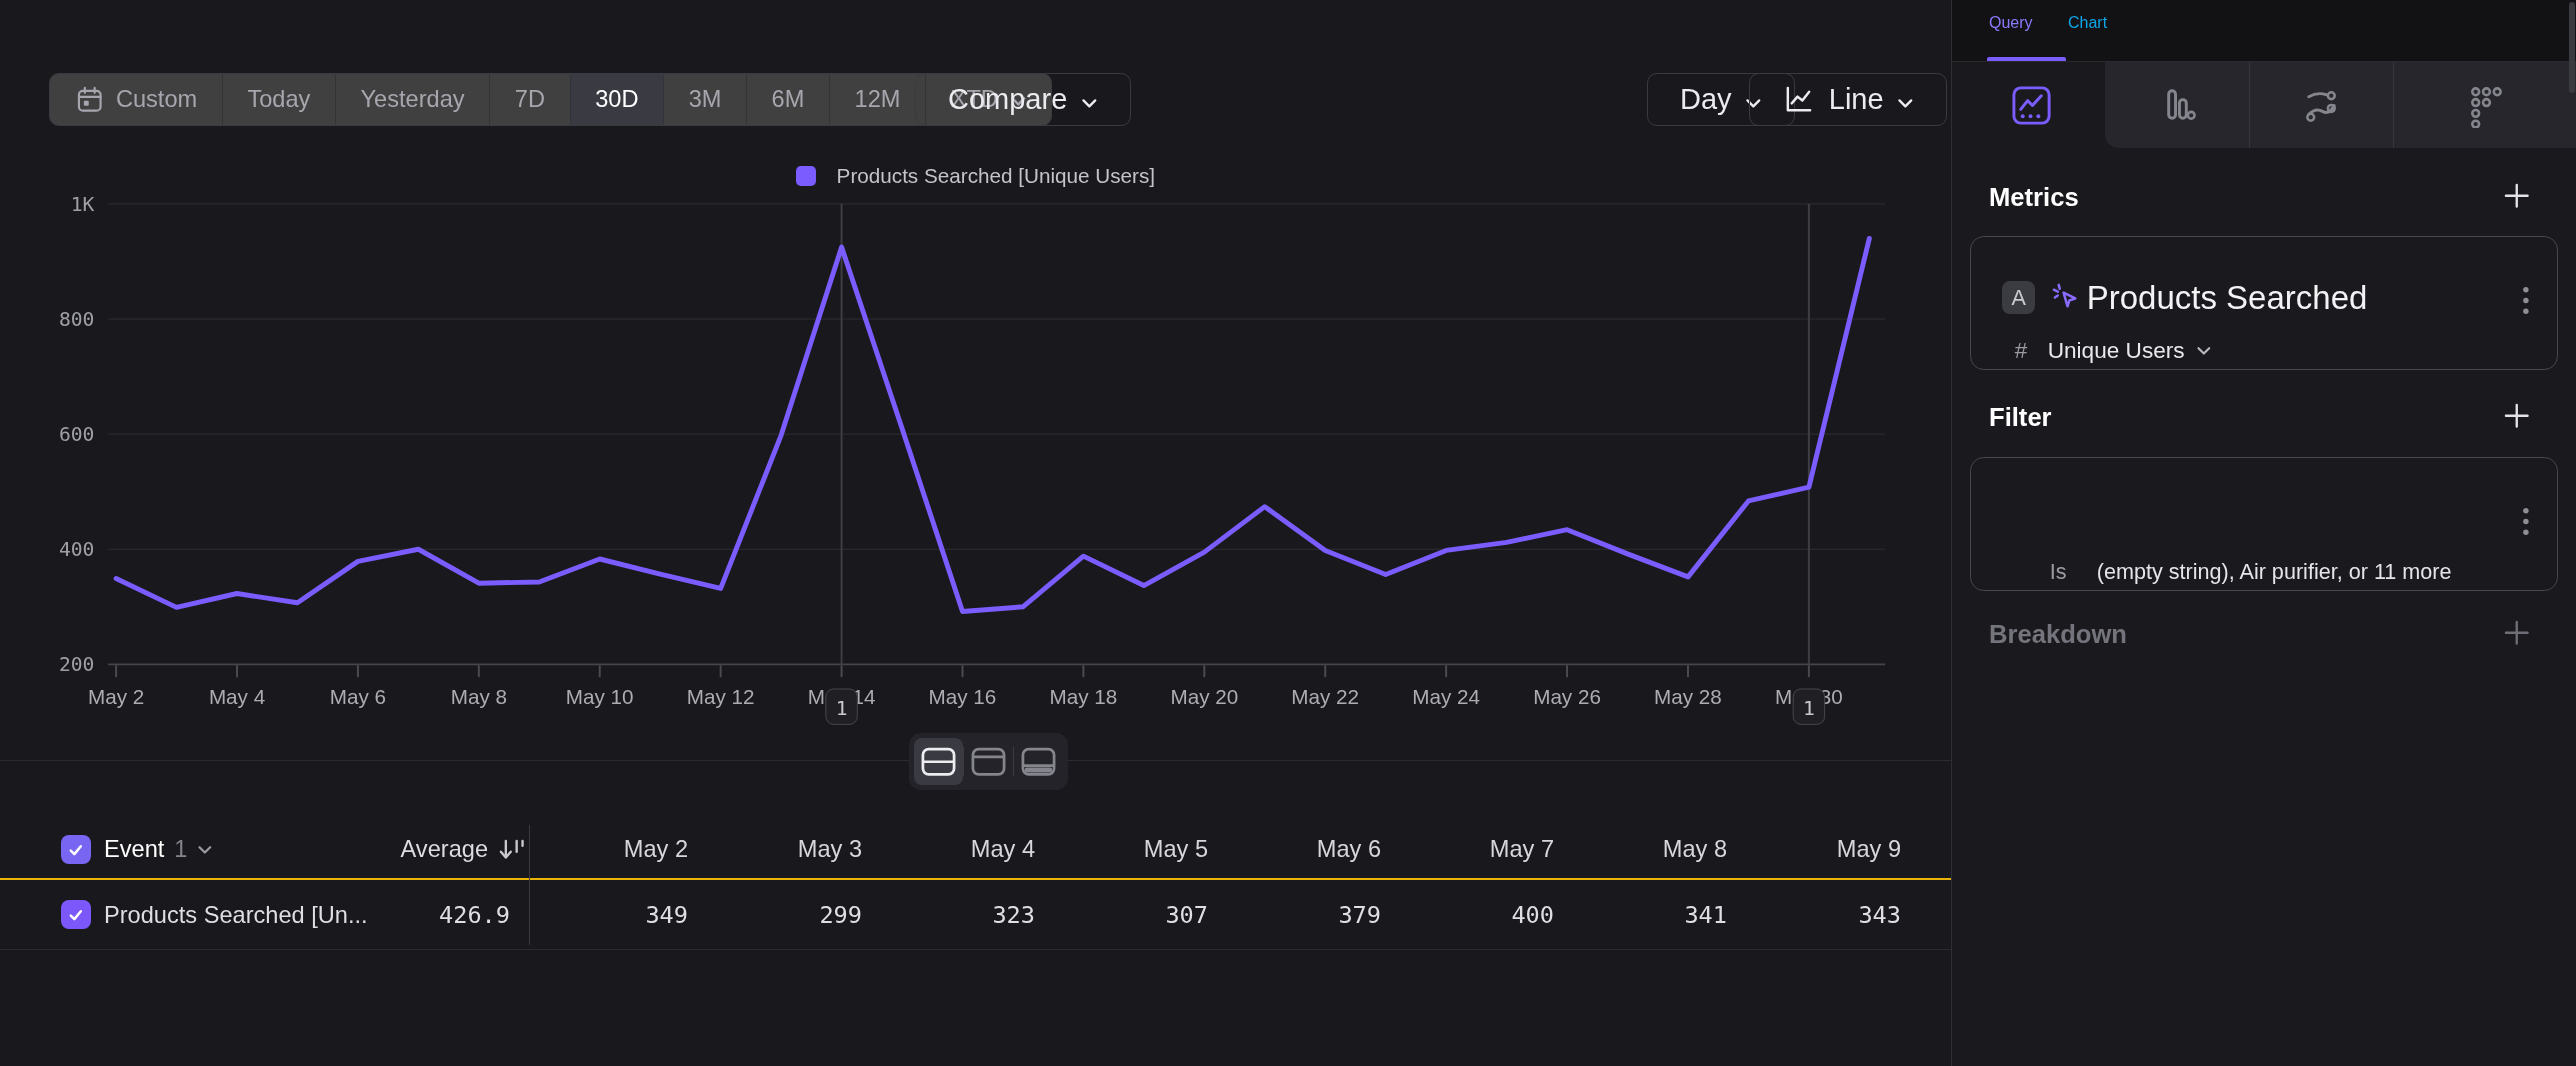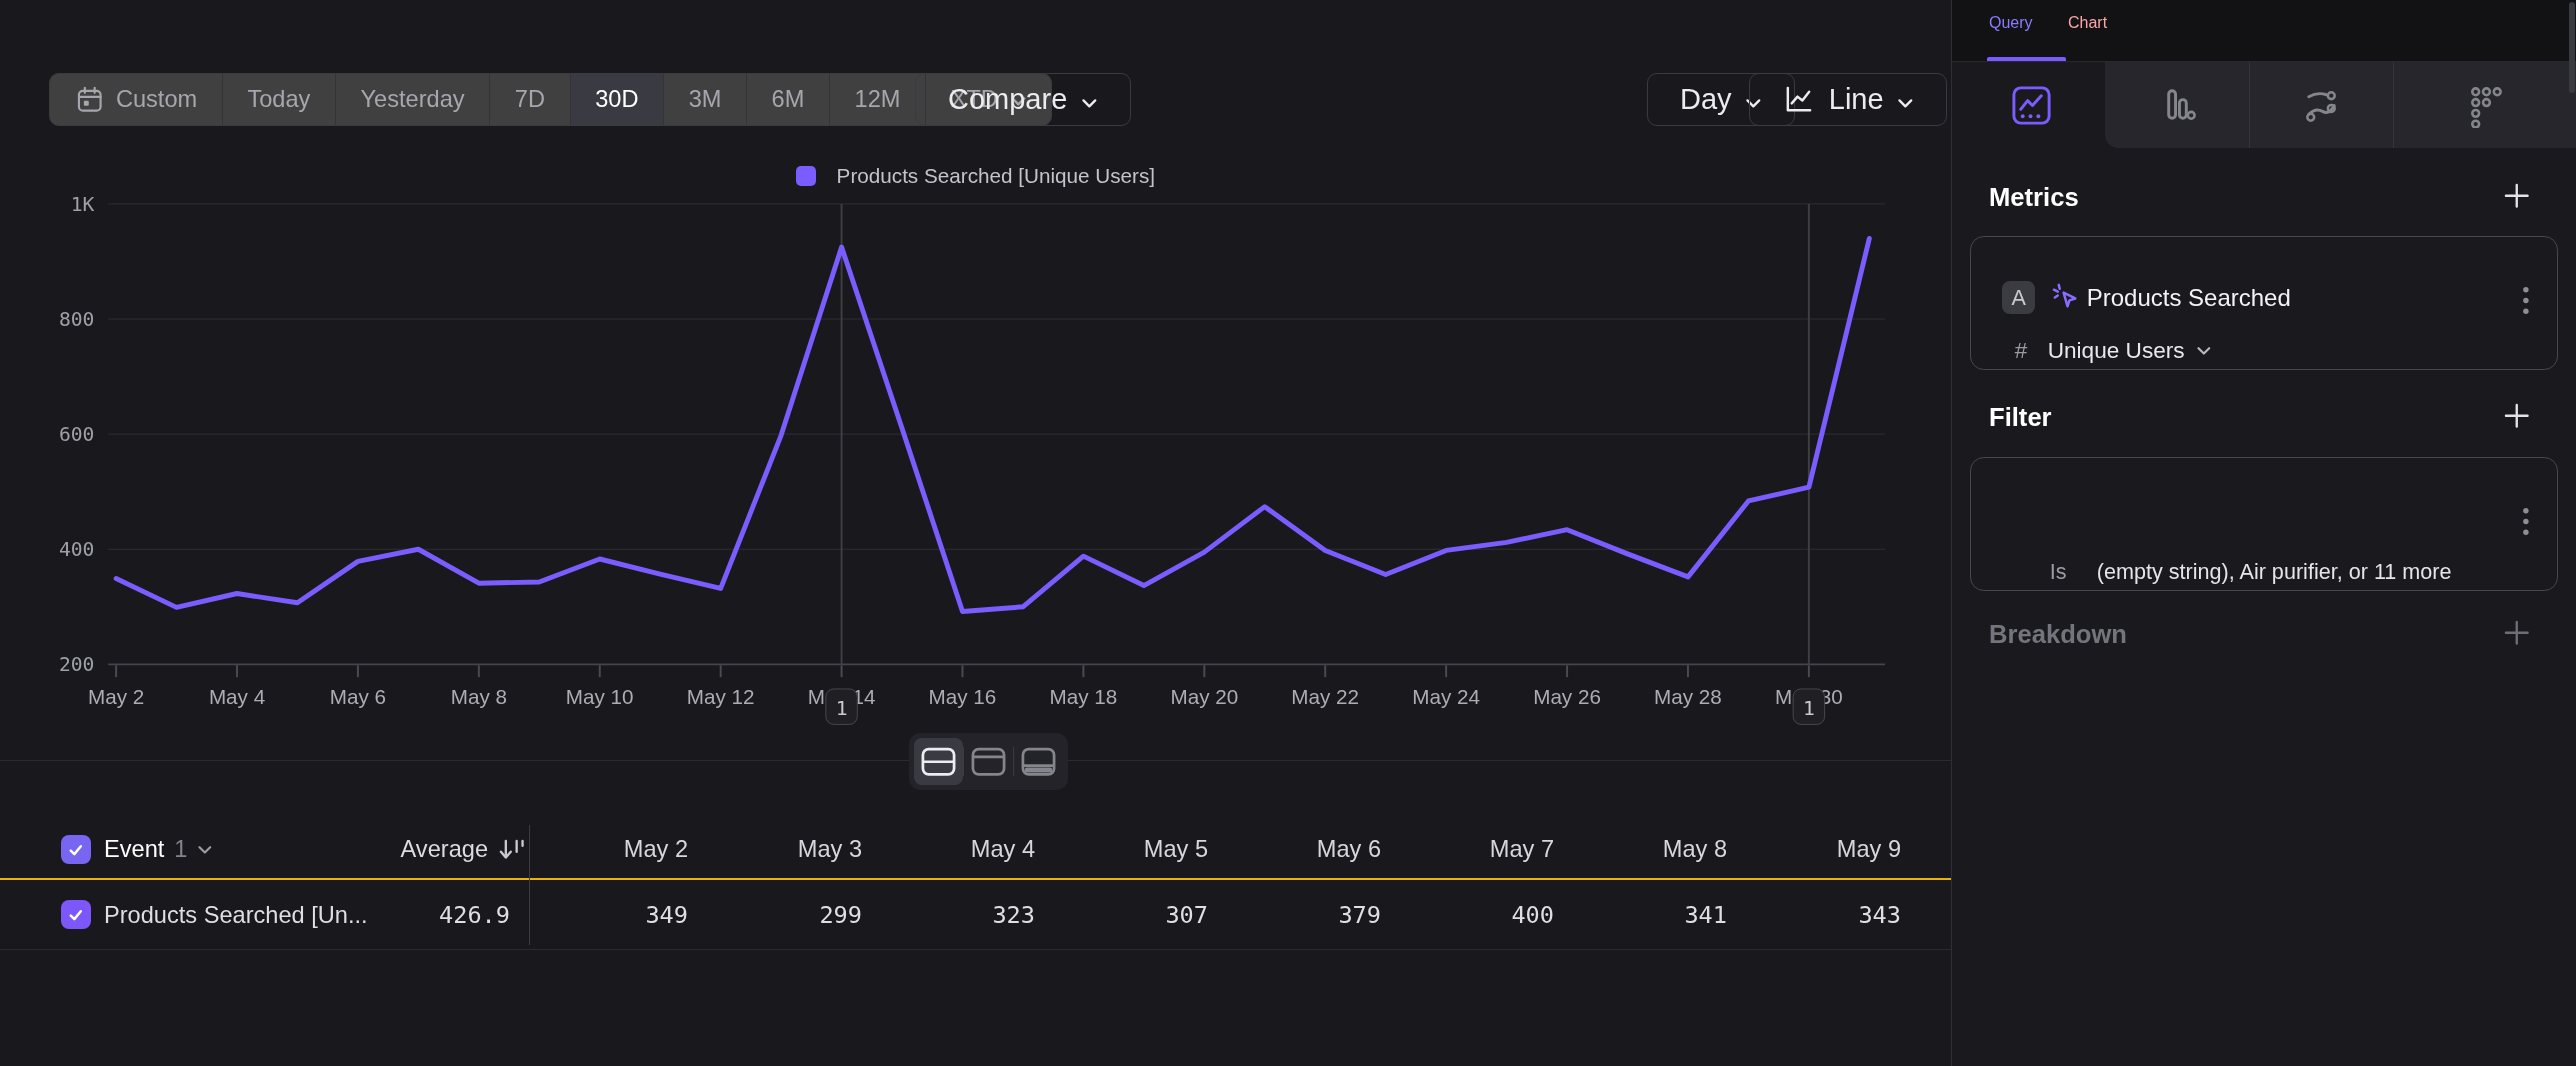--- a/index.html
+++ b/index.html
@@ -71,39 +71,39 @@
     font-family:"DejaVu Sans Mono",monospace; font-size:23.6px; color:#DEDEE3; }
   .avg-val { left:307px; width:203px; }
 
   
   .sidebar { position:absolute; left:1952px; top:0; width:624px; height:1067px; background:#1A1A1E; }
   .sb-tabbar { position:absolute; left:0; top:0; width:100%; height:62px; background:#121215;
     border-bottom:1px solid #28282D; }
   .sb-tab { position:absolute; top:0; height:61px; display:flex; align-items:flex-start; padding-top:13.8px;
     font-size:16px; cursor:pointer; background:none; border:none; font-family:inherit; }
   .sb-tab.query { left:37px; color:#8B7BFF; }
-  .sb-tab.chart { left:116px; color:#fca5a5; }
+  .sb-tab.chart { left:116px; color:#0ea5e9; }
   .sb-tab-underline { position:absolute; left:35px; bottom:0; width:79px; height:3.9px; background:#7B5CFF;
     border-radius:2px 2px 0 0; }
   .sb-charttabs { position:absolute; left:0; top:62px; width:100%; height:86px; }
   .sb-charttabs .raised { position:absolute; left:153px; top:0; right:0; bottom:0; background:#26262C;
     border-radius:0 0 0 13.8px; }
   .ct-sep { position:absolute; top:0; width:1px; height:86px; background:#35353C; z-index:2; }
   .ct-btn { position:absolute; top:0; width:144px; height:86px; display:flex; align-items:center;
     justify-content:center; background:none; border:none; cursor:pointer; z-index:3; color:#85858D; }
   .ct-btn.active { color:#7B5CFF; }
   .sb-heading { position:absolute; left:37px; font-size:25.6px; font-weight:bold; color:#FFFFFF; }
   .sb-plus { position:absolute; right:45px; color:#E3E3E8; cursor:pointer; }
   .sb-card { position:absolute; left:17.7px; width:588px; height:134px; border:1px solid #47474F;
     border-radius:13.8px; }
   .card-line1 { position:absolute; left:0; right:0; top:39px; height:43px; display:flex; align-items:center; }
   .card-line2 { position:absolute; left:0; right:0; top:94px; height:39px; display:flex; align-items:center; }
   .series-badge { position:absolute; left:31.5px; width:33px; height:33px; border-radius:7.9px; background:#3B3B42;
     color:#C9C9D0; font-size:21.6px; display:flex; align-items:center; justify-content:center; }
-  .metric-title { position:absolute; left:116px; font-size:24px; color:#F3F3F6; }
+  .metric-title { position:absolute; left:116px; font-size:33px; color:#F3F3F6; }
   .kebab { position:absolute; right:25.6px; top:47px; cursor:pointer; color:#8E8E96; }
   .hash { position:absolute; left:44px; font-size:22.6px; color:#9B9BA3; }
   .agg-label { position:absolute; left:77px; font-size:22.6px; color:#E9E9ED; display:flex; align-items:center; gap:11.8px; }
   .aa-icon { position:absolute; left:39px; font-size:21.6px; font-weight:bold; color:#80808A; }
   .filter-prop { position:absolute; left:77px; font-size:24.6px; color:#F3F3F6; }
   .op-label { position:absolute; left:79px; font-size:21.6px; color:#9B9BA3; }
   .op-value { position:absolute; left:126px; font-size:21.6px; color:#E4E4E9; }
   .breakdown-heading { color:#74747C; }
   .sb-plus.dim { color:#6E6E76; }
   .scroll-thumb { position:absolute; right:1px; top:2px; width:5.9px; height:91px; background:#3A3A41;

